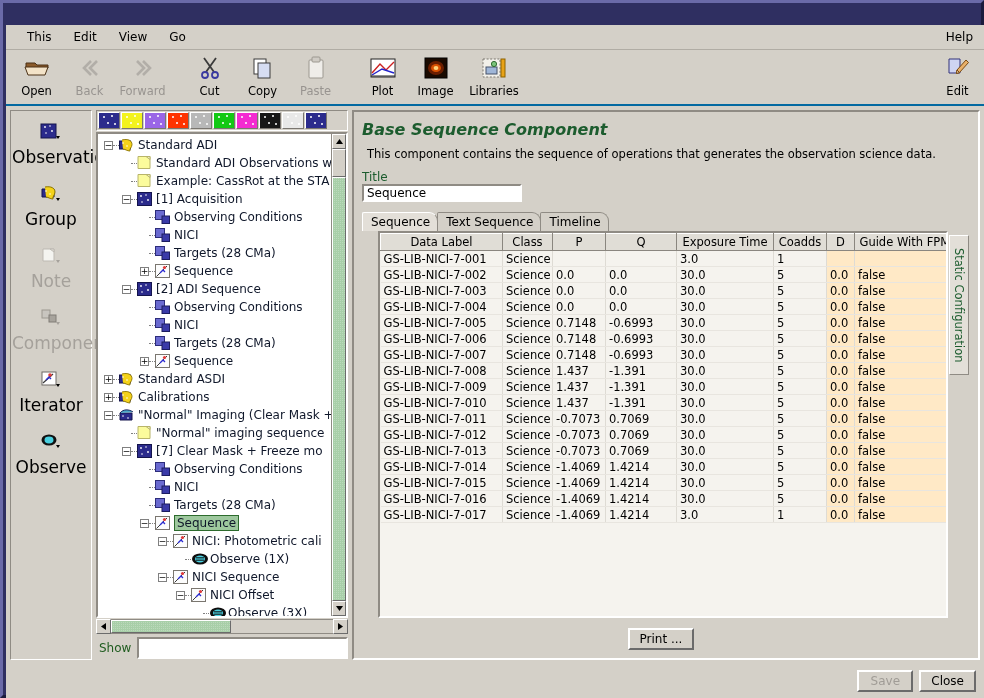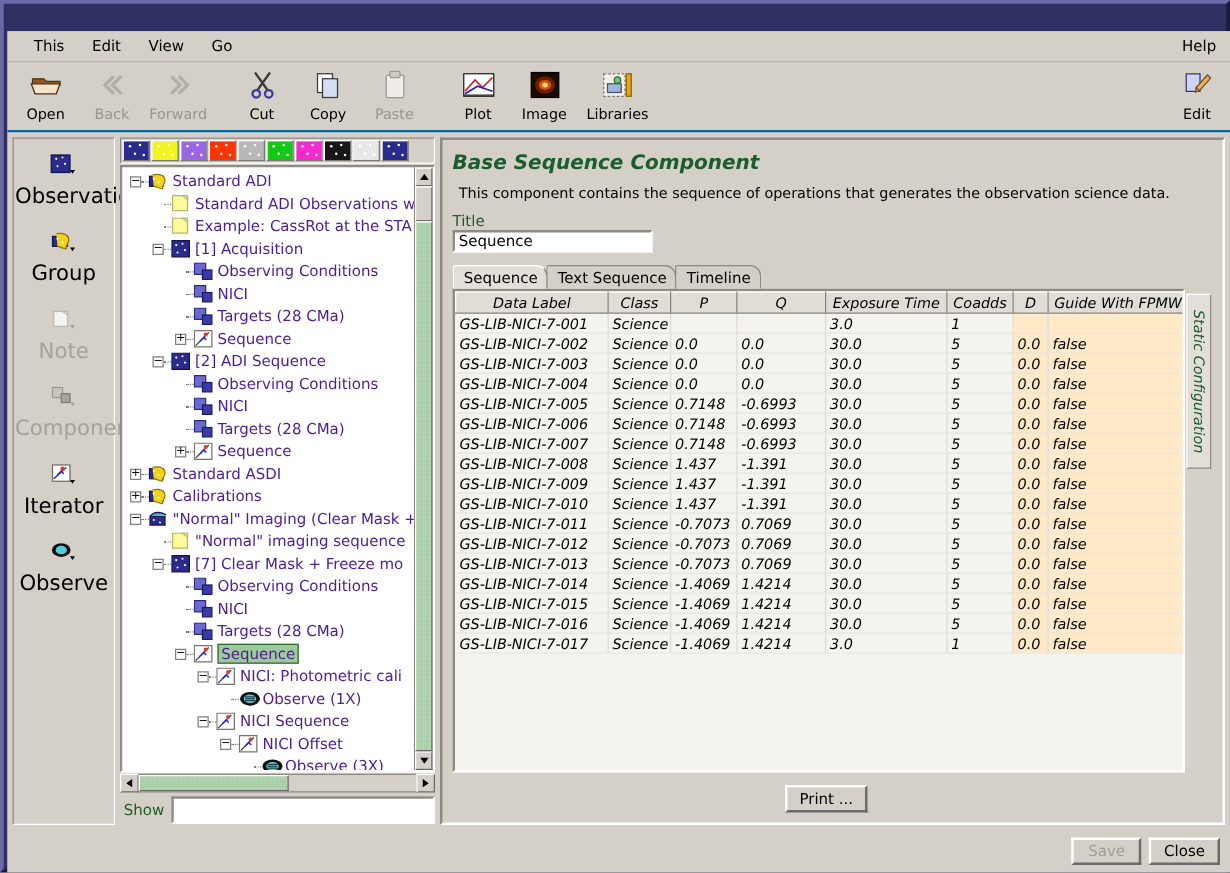--- a/index.html
+++ b/index.html
@@ -129,21 +129,21 @@
   .tree {
     flex: 1; overflow: hidden; position: relative;
     font-size: 12px; background: #fff;
     padding-top: 2px;
   }
   .tnode { display: flex; align-items: center; height: 18px; white-space: nowrap; }
   .tw { width: 9px; height: 9px; border: 1px solid #808080; background:#fff; position: relative; flex: none;
         display:flex;align-items:center;justify-content:center; font-size:9px; line-height:1; color:#000; }
   .tw.none { border: none; background: none; }
   .tico { width: 16px; height: 15px; margin-right: 3px; flex: none; position: relative; }
-  .tlabel { color: #4c1d95; }
+  .tlabel { color: #0f172a; }
   .tlabel.sel { background: #9ec89e; border: 1px solid #2d6b2d; padding: 0 2px; }
 
   
   .vsb {
     width: 15px; background: #d4d0c8;
     border-left: 1px solid #8f8b84;
     display: flex; flex-direction: column;
   }
   .sb-btn {
     height: 15px; background: #d4d0c8;
@@ -195,21 +195,21 @@
   .tabs { display: flex; align-items: flex-end; height: 20px; padding-left: 8px; margin-top: 9px; }
   .tab {
     height: 19px; padding: 0 7px 0 8px; font-size: 12px; color: #000;
     background: #d4d0c8; display: flex; align-items: center;
     border: 1px solid #8f8b84; border-bottom: none;
     border-radius: 2px 9px 0 0; margin-right: -1px;
     position: relative;
   }
   .tab.active { background: #e3dfd8; border-color: #fff #8f8b84 #8f8b84 #fff; font-weight: normal; z-index:2;}
   .table-area {
-    flex: 1; display: flex; margin: 0 8px 0 8px; min-height: 0; font-style: italic;
+    flex: 1; display: flex; margin: 0 8px 0 24px; min-height: 0;
   }
   .table-box {
     flex: 1; display: flex; flex-direction: column;
     border: 2px solid; border-color: #8f8b84 #fff #fff #8f8b84;
     background: #f2f0eb; min-width: 0; overflow: hidden;
   }
   table.seq { border-collapse: collapse; width: 100%; font-size: 11.5px; table-layout: fixed; }
   table.seq th {
     background: #e0ddd6; font-weight: normal; font-size: 11.5px;
     height: 17px; padding: 0 2px; text-align: center;

